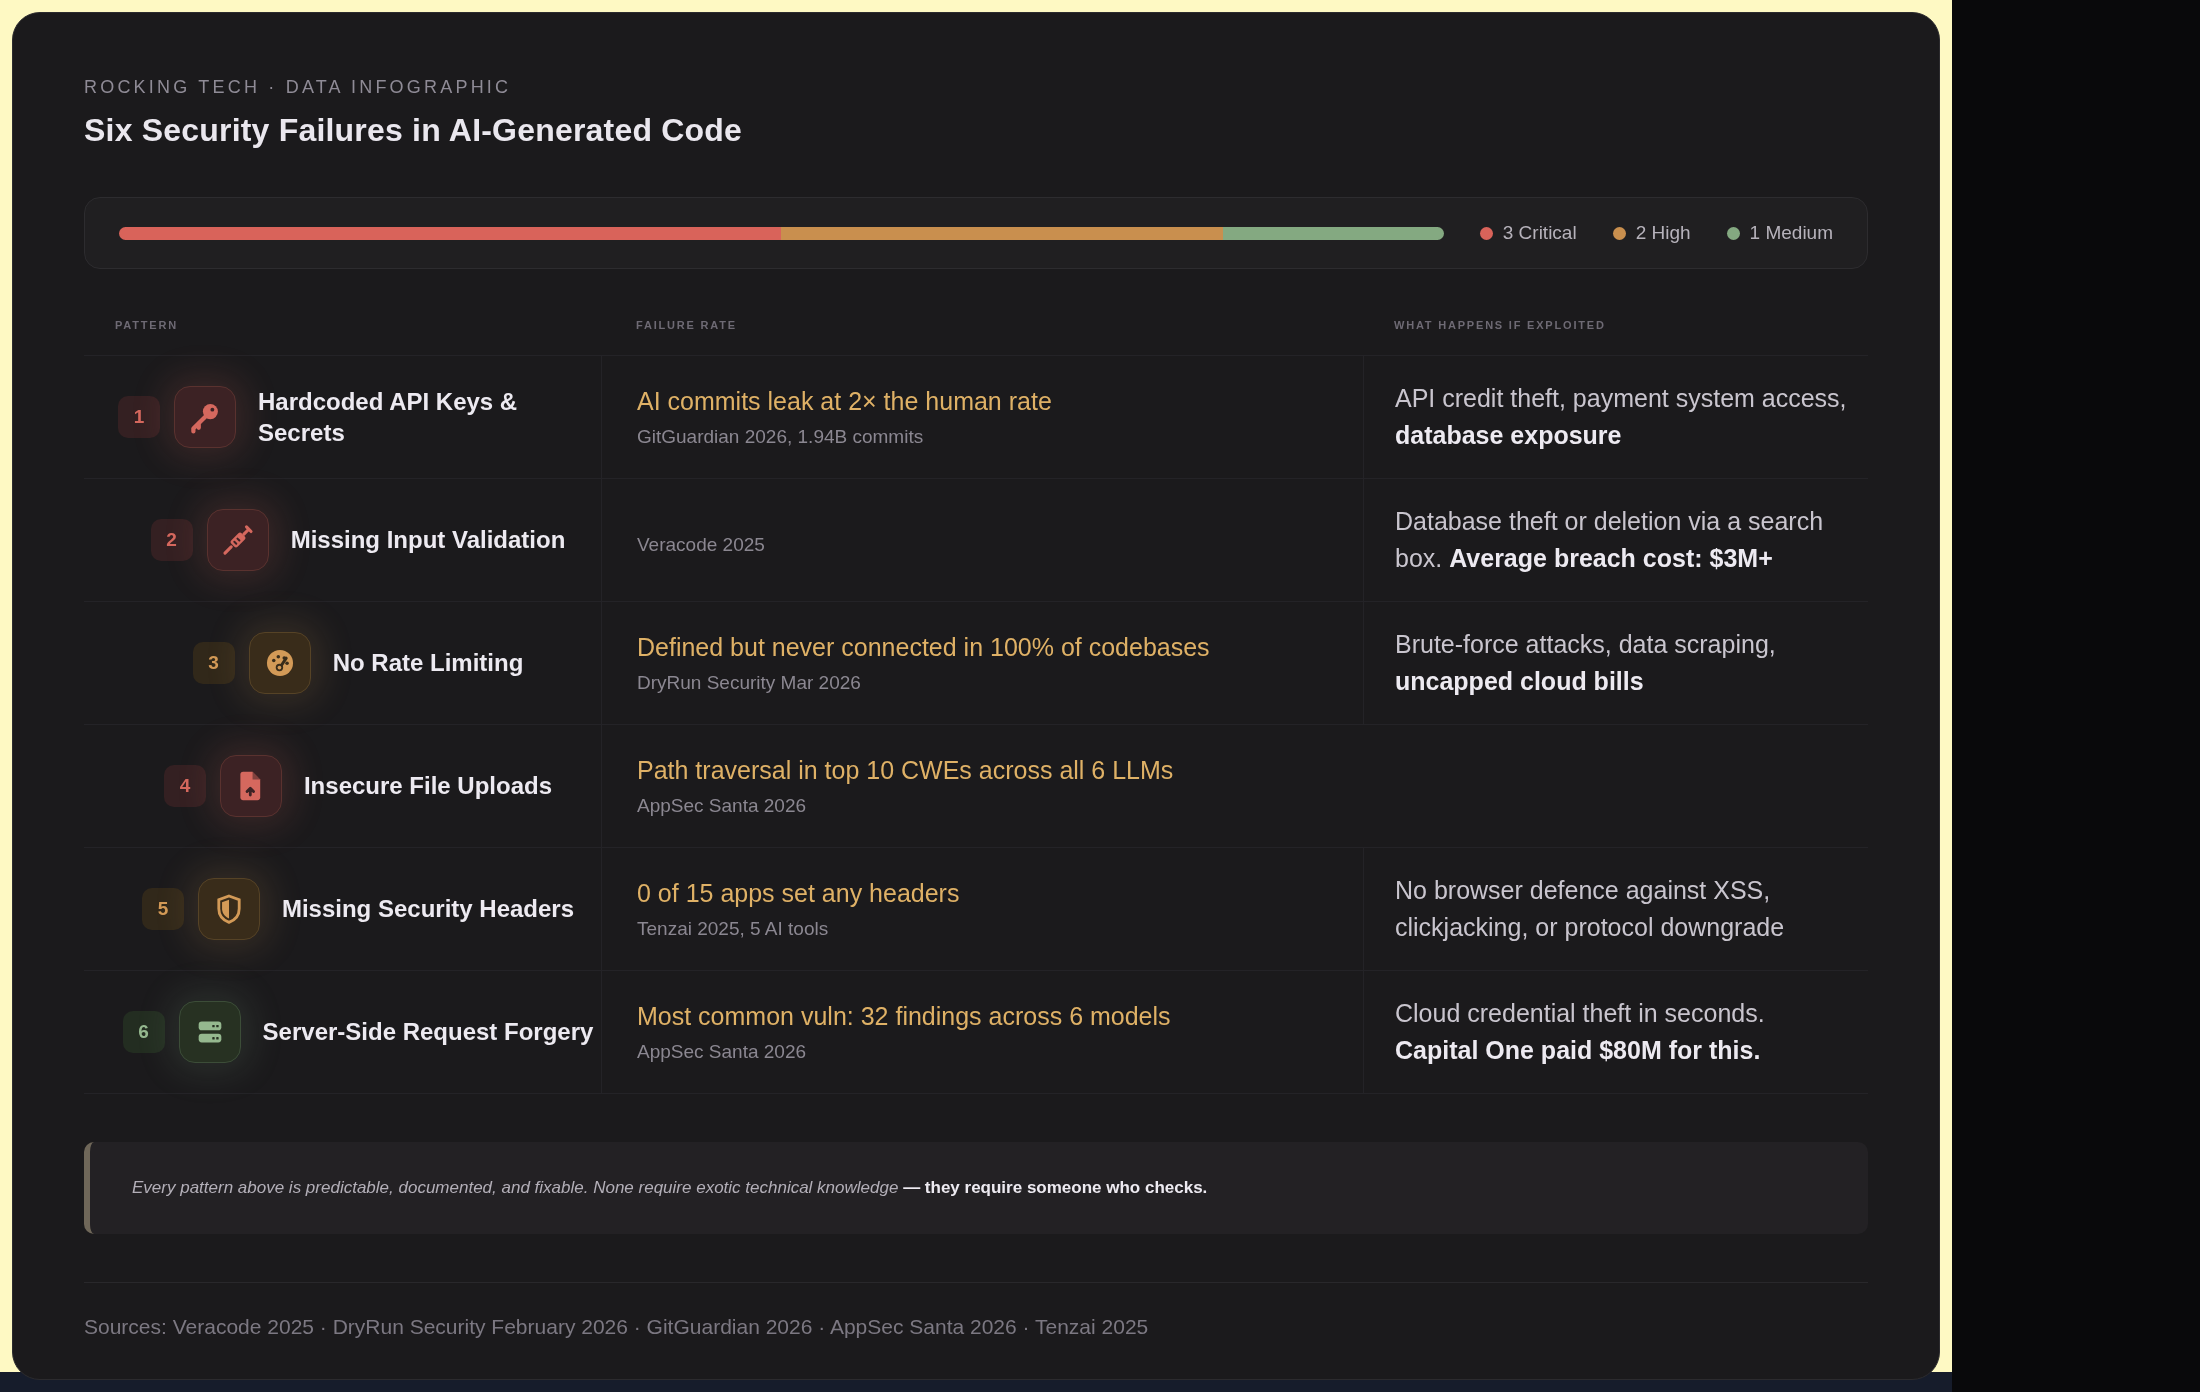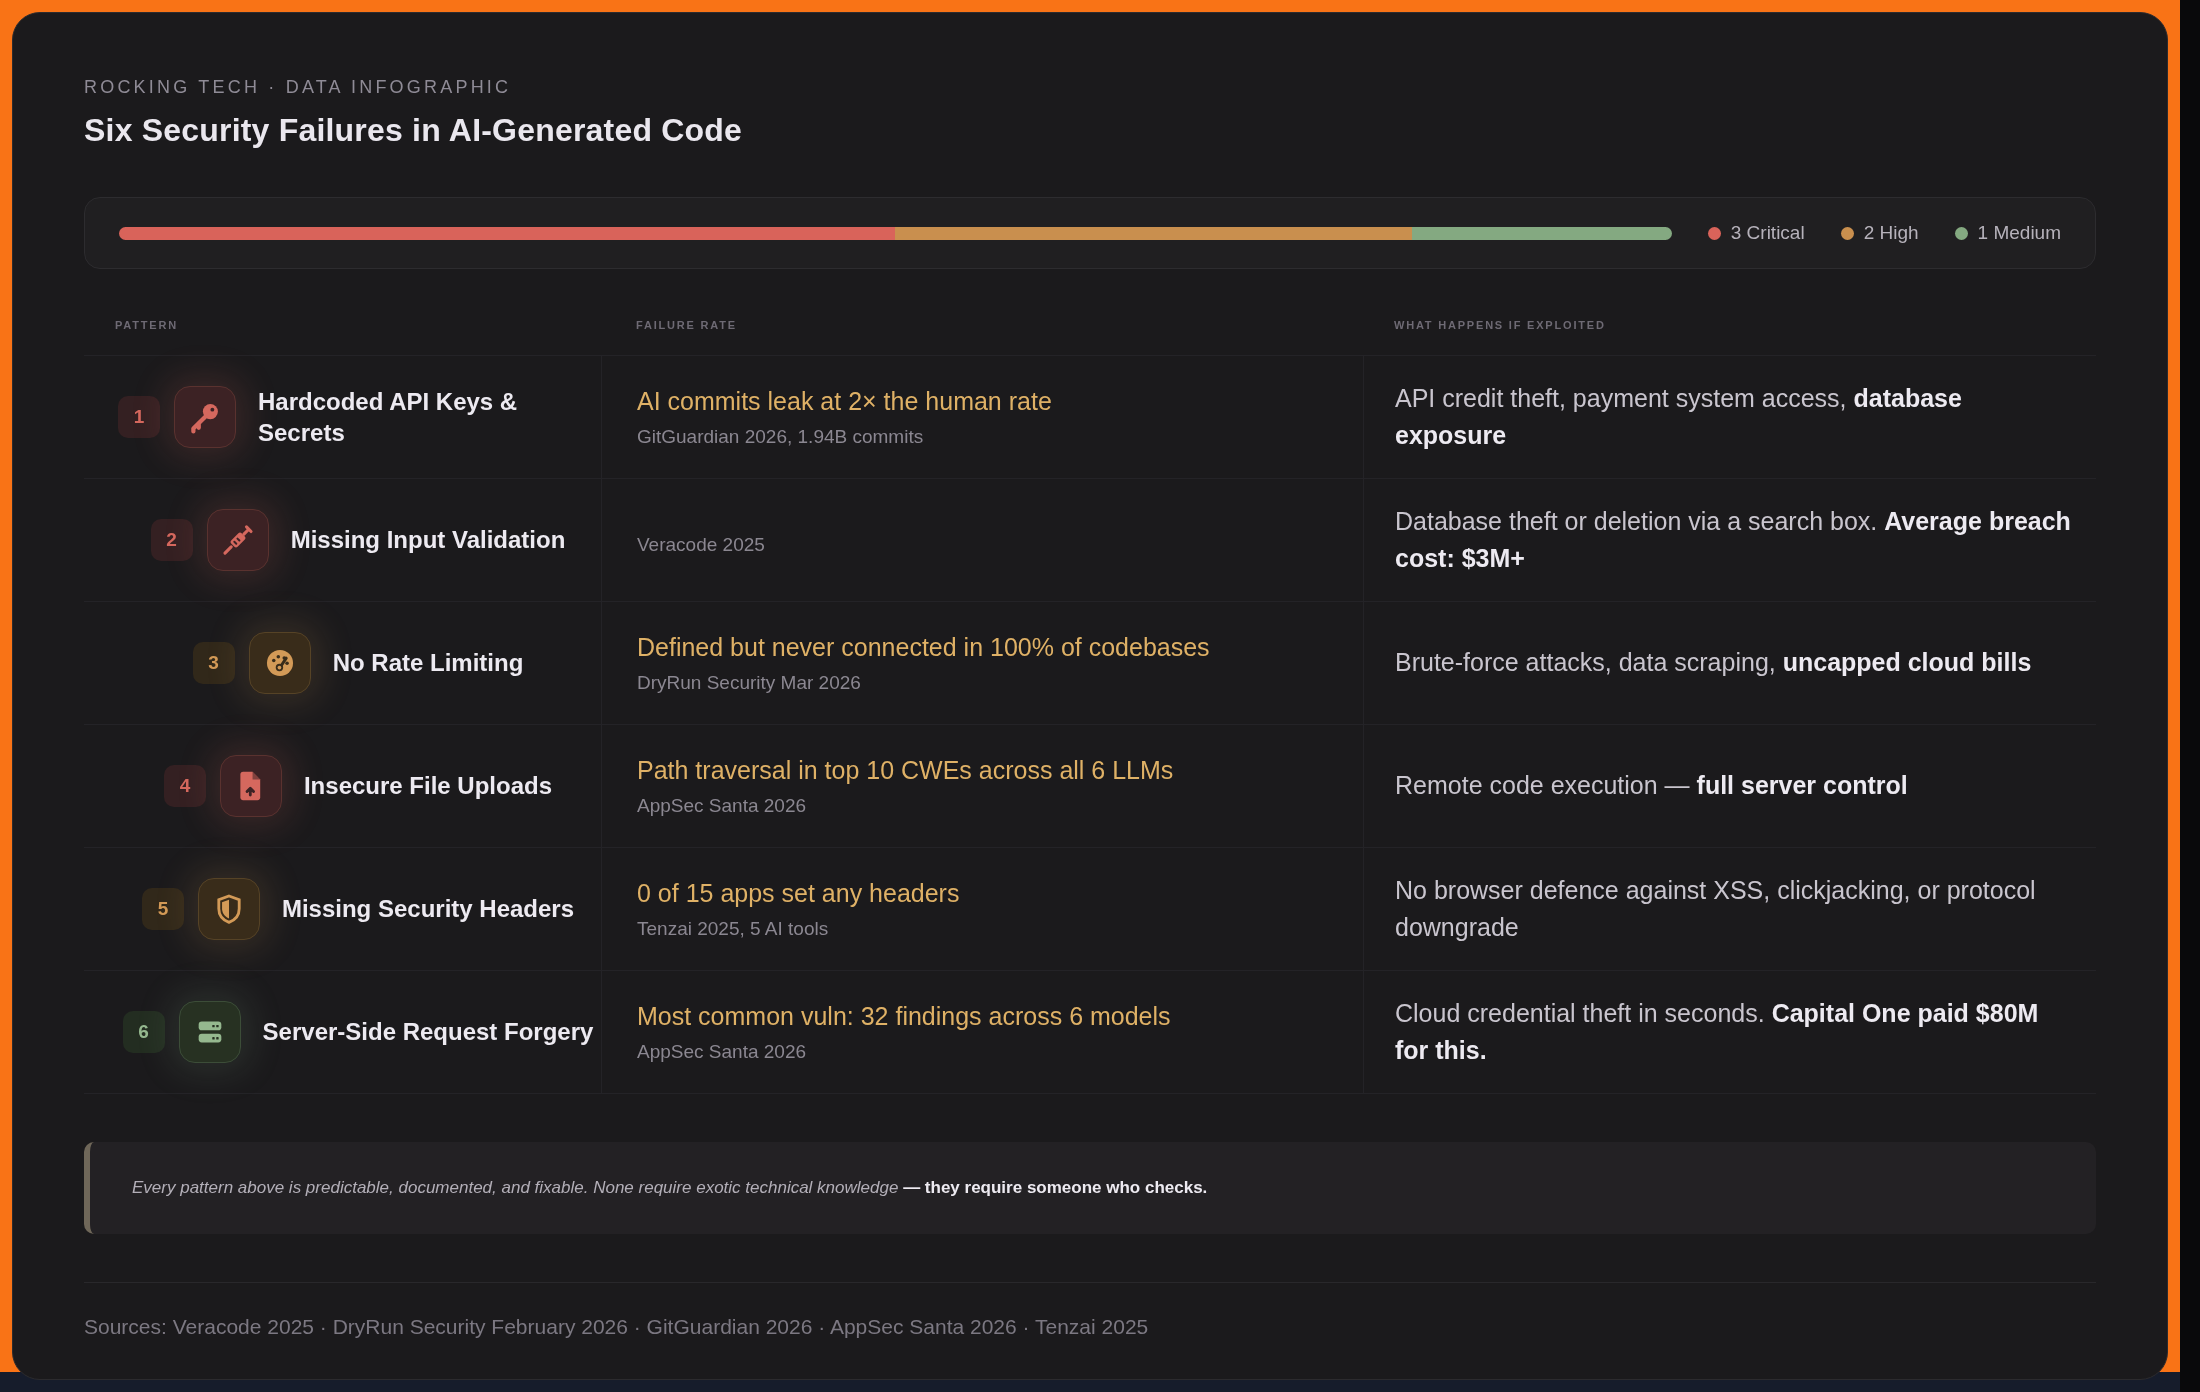--- a/index.html
+++ b/index.html
@@ -1,19 +1,19 @@
 <!DOCTYPE html>
 <html><head>
 <meta charset="utf-8">
 <style>
   * { margin:0; padding:0; box-sizing:border-box; }
   html,body { background:#09090b; }
   body { font-family:"Liberation Sans","DejaVu Sans",sans-serif; }
 
-  .page { position:relative; width:2180px; height:1392px; background:#f97316; overflow:hidden; }
+  .page { position:relative; width:1952px; height:1392px; background:#fef9c3; overflow:hidden; }
   .bottom-strip { position:absolute; left:0; right:0; bottom:0; height:20px; background:#161c2b; }
 
   .card {
     position:absolute; inset:12px; background:#1b1a1c;
     border:1px solid #2c2b2e; border-radius:28px;
     padding:64px 71px 0 71px; z-index:1; overflow:hidden;
   }
 
   
   .eyebrow { font-size:18px; letter-spacing:3.2px; color:#8f8b96; font-weight:500; }
@@ -235,23 +235,20 @@
               <svg viewBox="0 0 24 24" class="glyph">
                 <use href="#sym-file-upload-icon"></use>
               </svg>
             </div>
       <div class="pattern-name">Insecure File Uploads</div>
     </div>
     <div class="cell cell-rate">
       <div class="rate-main">Path traversal in top 10 CWEs across all 6 LLMs</div>
       <div class="rate-source">AppSec Santa 2026</div>
     </div>
-    <div class="cell cell-impact">
-      <p class="impact-text"><span>Remote code execution — </span><strong>full server control</strong></p>
-    </div>
   </div>
         <div class="row" data-severity="high">
     <div class="cell cell-pattern">
       <div class="badge">5</div>
       <div class="tile">
               <svg viewBox="0 0 24 24" class="glyph">
                 <use href="#sym-shield-icon"></use>
               </svg>
             </div>
       <div class="pattern-name">Missing Security Headers</div>

